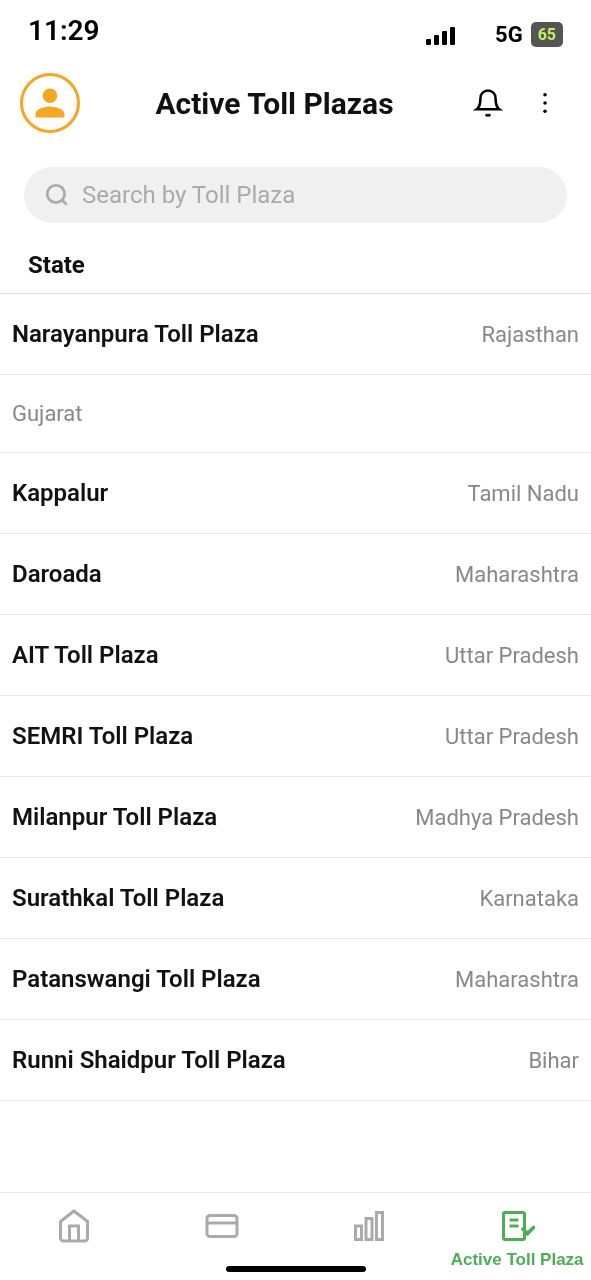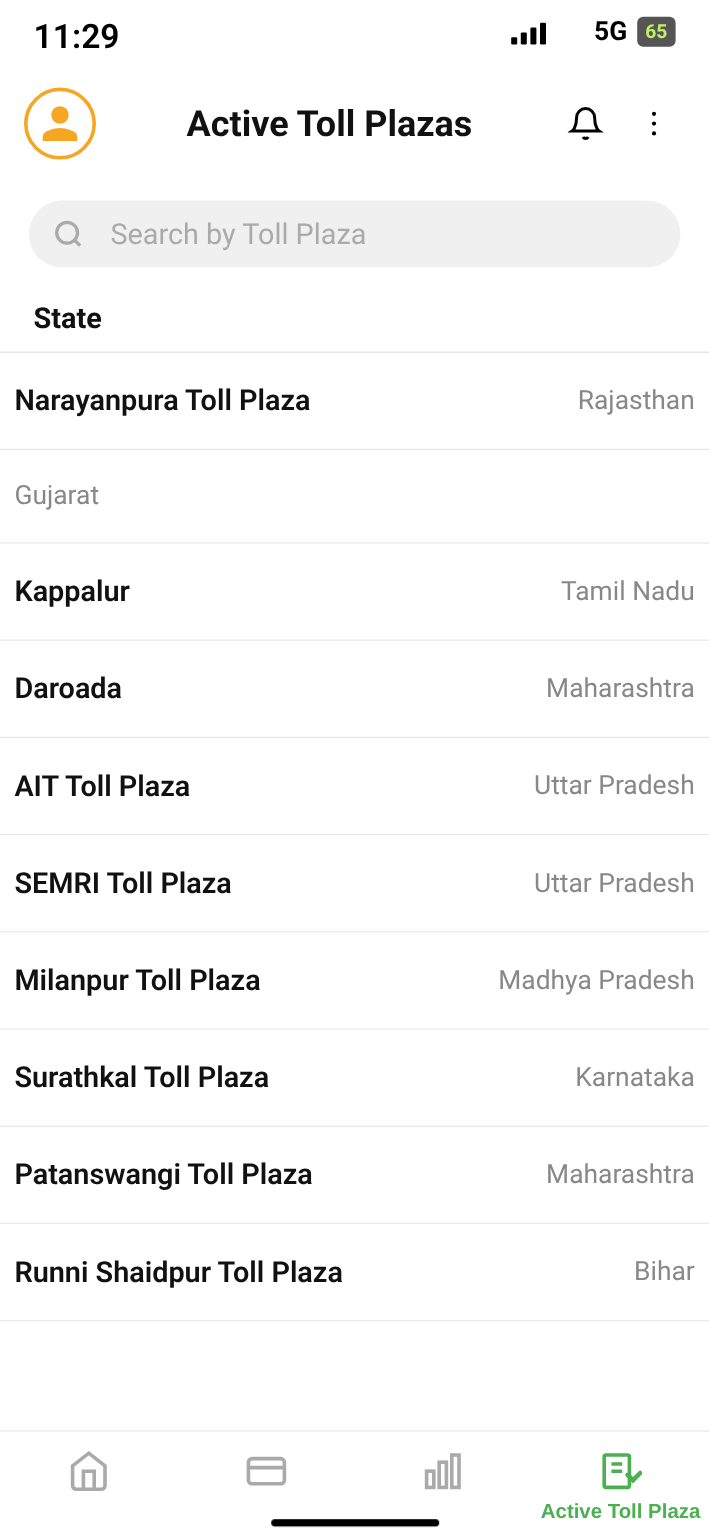--- a/index.html
+++ b/index.html
@@ -11,21 +11,21 @@
       background: #ffffff;
       font-family: -apple-system, BlinkMacSystemFont, 'Segoe UI', Roboto, sans-serif;
       position: relative;
       overflow-x: hidden;
     }
 
     
     .status-bar {
       display: flex;
       justify-content: space-between;
-      align-items: flex-start;
+      align-items: flex-end;
       padding: 14px 28px 10px 28px;
       background: #fff;
     }
     .status-time {
       font-size: 28px;
       font-weight: 600;
       color: #000;
     }
     .status-right {
       display: flex;
@@ -110,21 +110,21 @@
     
     .search-container {
       padding: 18px 24px 10px 24px;
     }
     .search-bar {
       display: flex;
       align-items: center;
       background: #f0f0f0;
       border-radius: 30px;
       padding: 14px 20px;
-      gap: 22px;
+      gap: 12px;
     }
     .search-icon-wrap {
       color: #999;
       display: flex;
       align-items: center;
     }
     .search-input-display {
       font-size: 24px;
       color: #aaa;
       flex: 1;

